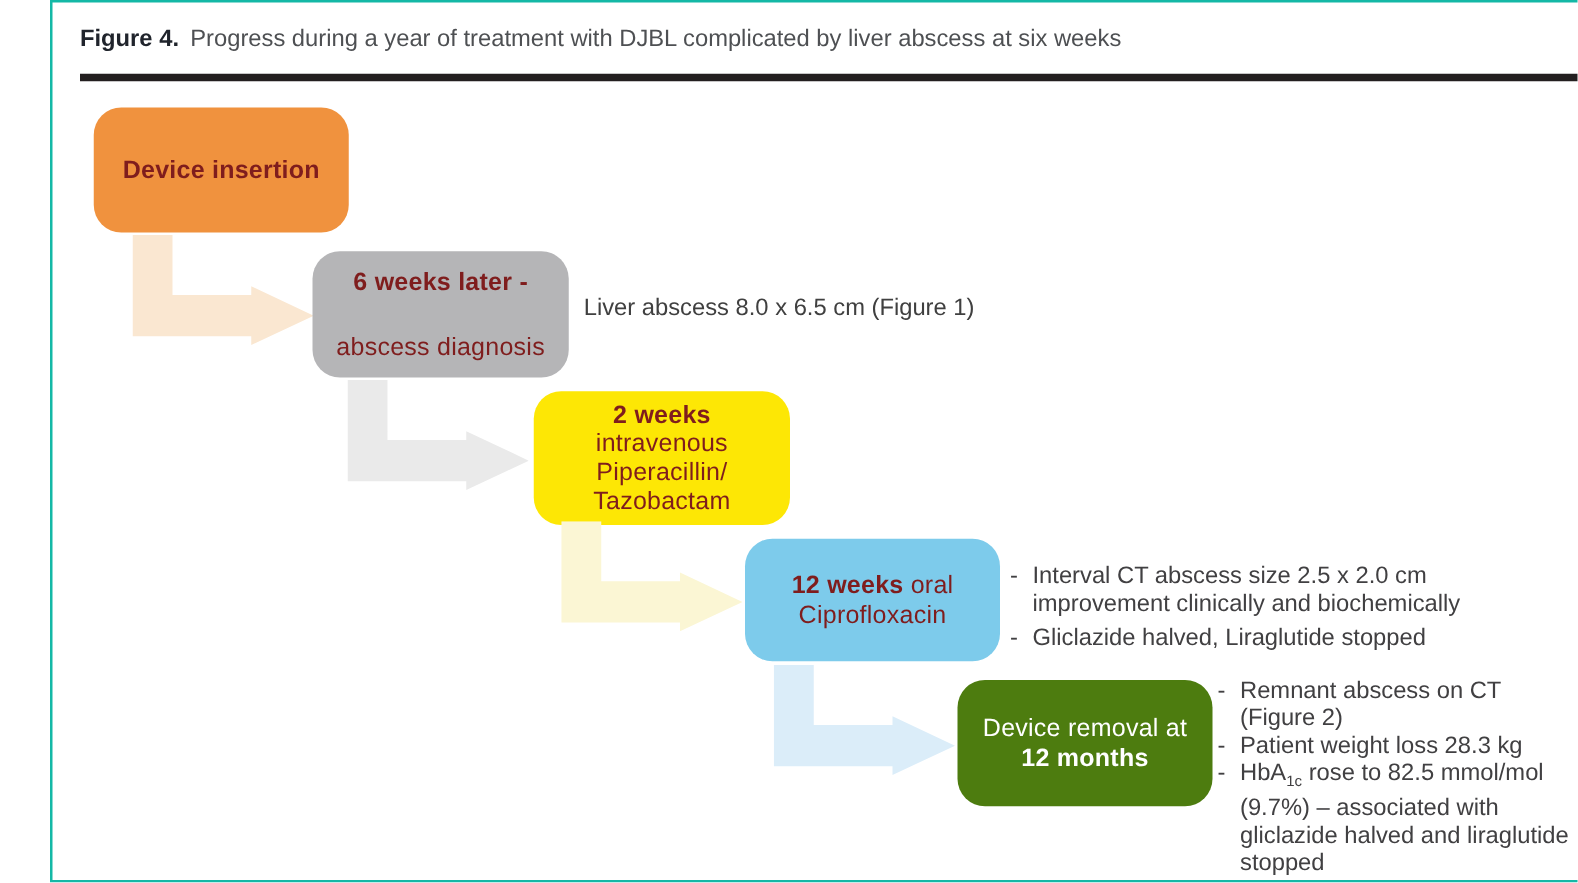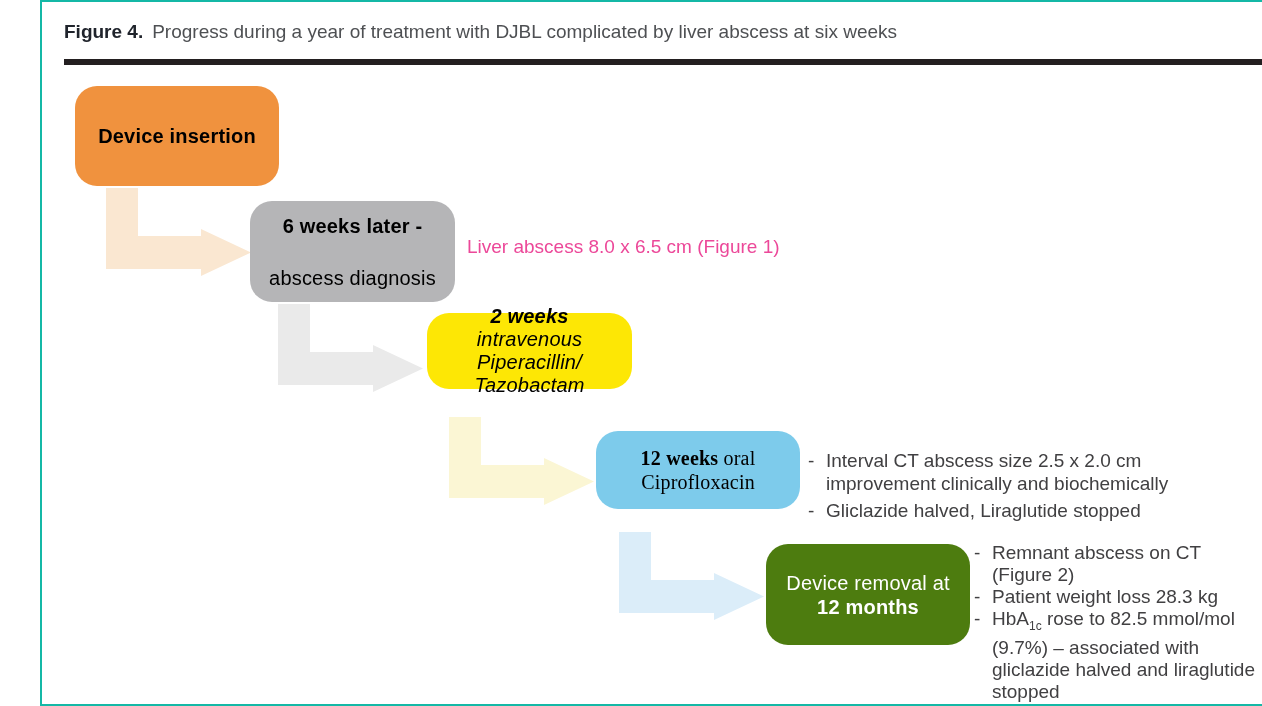--- a/index.html
+++ b/index.html
@@ -12,29 +12,29 @@
   }
   .titlebar { position:absolute; left:22px; top:19px; font-size:19px; white-space:nowrap; }
   .fig-label { font-weight:700; color:#20242C; }
   .fig-caption { color:#4E5053; margin-left:9px; }
   .rule { position:absolute; left:22px; top:57px; width:1218px; height:6px; background:#231F20; }
 
   .box {
     position:absolute; border-radius:22px;
     display:flex; flex-direction:column; justify-content:center; align-items:center;
     text-align:center; font-size:20px; line-height:24px;
-    color:#000000; letter-spacing:0.2px;
+    color:#7f1d1d; letter-spacing:0.2px;
   }
   .box .b { font-weight:700; }
   .box.lighttext { color:#ffffff; }
 
   .arrow { position:absolute; }
 
   .note {
-    position:absolute; font-size:19px; color:#ec4899; white-space:nowrap;
+    position:absolute; font-size:19px; color:#404040; white-space:nowrap;
   }
   .notes { position:absolute; font-size:19px; color:#414042; }
   .notes .bullet { display:flex; align-items:flex-start; }
   .notes-blue .bullet { line-height:23px; margin-bottom:4px; }
   .notes-green .bullet { line-height:22px; margin-bottom:0; }
   .dash { flex:0 0 18px; }
   .btext { white-space:pre-line; }
   .btext sub { font-size:12px; }
 </style>
 </head>
@@ -58,32 +58,32 @@
   <div class="box" style="left: 208px; top: 199px; width: 205px; height: 101px; background-color: rgb(181, 181, 183); gap: 28px;">
     <div class="b">6 weeks later -</div>
     <div>abscess diagnosis</div>
   </div>
   <div class="note" style="left:425px; top:234px;">Liver abscess 8.0 x 6.5 cm (Figure 1)</div>
 
   <svg class="arrow" style="left:236px; top:302px;" width="145" height="88" viewBox="0 0 145 88">
     <polygon points="0,0 32,0 32,48 95,48 95,41 145,64.5 95,88 95,81 0,81" fill="#EAEAEA"></polygon>
   </svg>
 
-  <div class="box" style="left: 385px; top: 311px; width: 205px; height: 76px; line-height: 23px; background-color: rgb(253, 231, 5); font-style: italic;">
+  <div class="box" style="left: 385px; top: 311px; width: 205px; height: 107px; line-height: 23px; background-color: rgb(253, 231, 5);">
     <div class="b">2 weeks</div>
     <div>intravenous</div>
     <div>Piperacillin/</div>
     <div>Tazobactam</div>
   </div>
 
   <svg class="arrow" style="left:407px; top:415px;" width="145" height="88" viewBox="0 0 145 88">
     <polygon points="0,0 32,0 32,48 95,48 95,41 145,64.5 95,88 95,81 0,81" fill="#FBF6D4"></polygon>
   </svg>
 
-  <div class="box" style="left: 554px; top: 429px; width: 204px; height: 78px; background-color: rgb(125, 203, 235); font-family: Liberation Serif, serif;">
+  <div class="box" style="left: 554px; top: 429px; width: 204px; height: 98px; background-color: rgb(125, 203, 235);">
     <div><span class="b">12 weeks</span><span> oral</span></div>
     <div>Ciprofloxacin</div>
   </div>
   <div class="notes notes-blue" style="left:766px; top:447px; width:490px;">
     <div class="bullet">
       <span class="dash">-</span>
       <span class="btext">Interval CT abscess size 2.5 x 2.0 cm
 improvement clinically and biochemically</span>
     </div>
     <div class="bullet">

